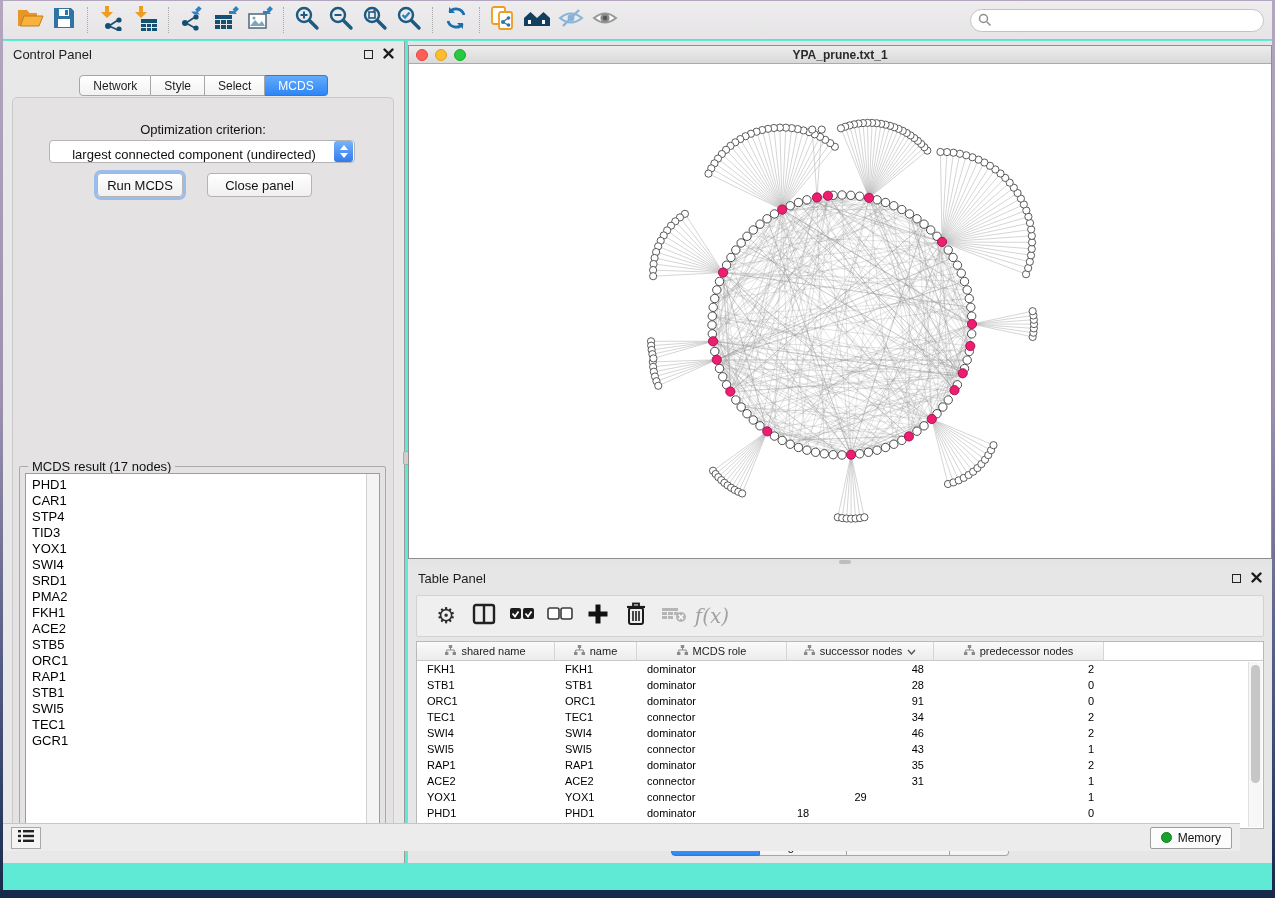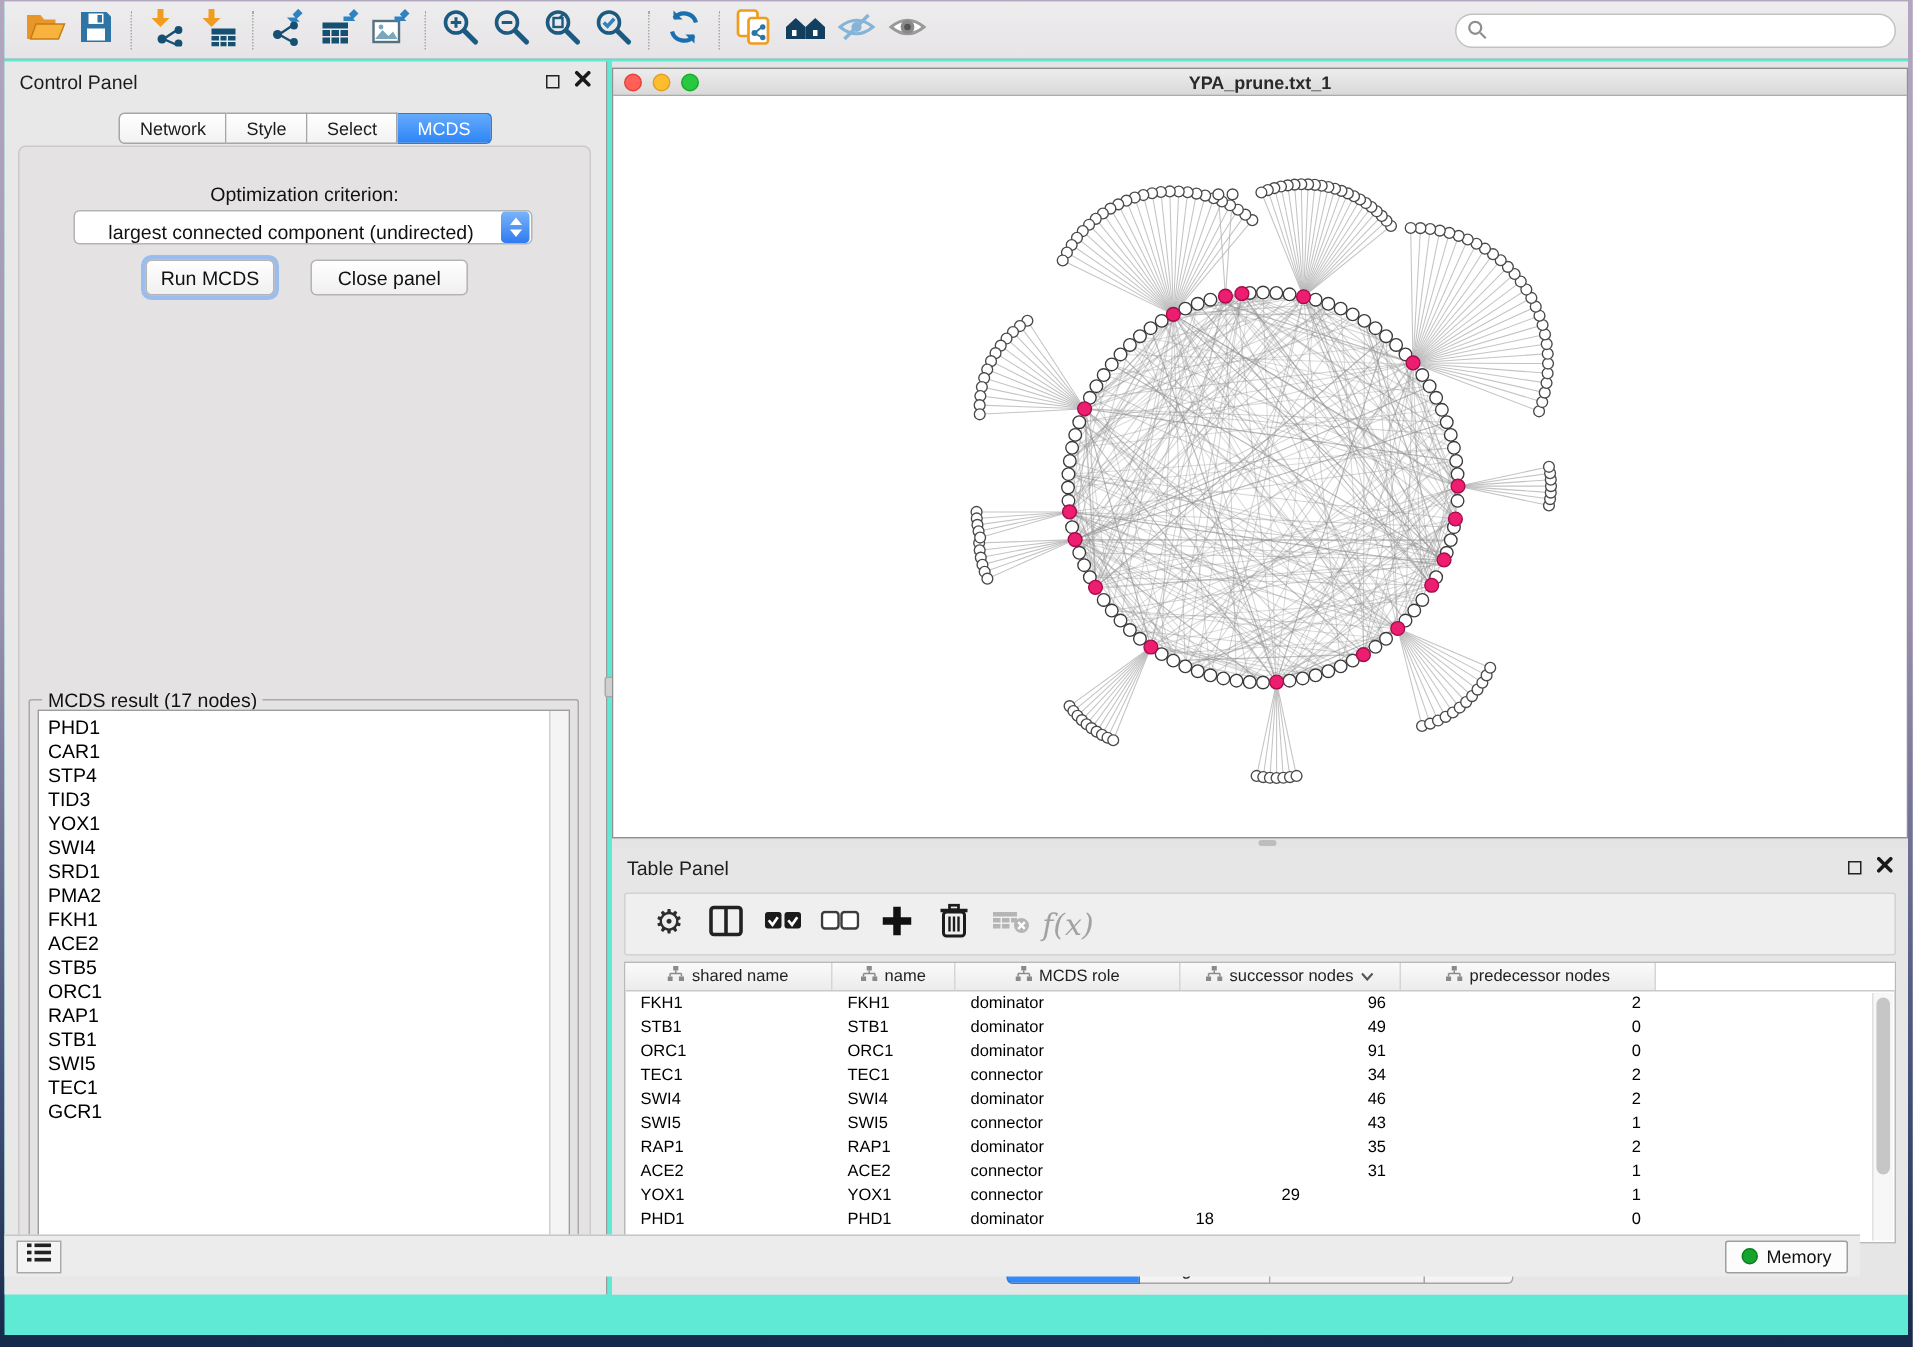--- a/index.html
+++ b/index.html
@@ -1233,28 +1233,28 @@
                 </svg></span>
               <span>predecessor nodes</span>
             </div>
             <div class="hcell filler"></div>
           </div>
         <div id="nt-body">
             <div class="trow">
               <div class="tcell" style="width: 138px; text-align: left;">FKH1</div>
               <div class="tcell" style="width: 82px; text-align: left;">FKH1</div>
               <div class="tcell" style="width: 150px; text-align: left;">dominator</div>
-              <div class="tcell" style="width: 147px; text-align: right;">96</div>
+              <div class="tcell" style="width: 147px; text-align: right;">48</div>
               <div class="tcell" style="width: 170px; text-align: right;">2</div>
             </div>
             <div class="trow">
               <div class="tcell" style="width: 138px; text-align: left;">STB1</div>
               <div class="tcell" style="width: 82px; text-align: left;">STB1</div>
               <div class="tcell" style="width: 150px; text-align: left;">dominator</div>
-              <div class="tcell" style="width: 147px; text-align: right;">49</div>
+              <div class="tcell" style="width: 147px; text-align: right;">28</div>
               <div class="tcell" style="width: 170px; text-align: right;">0</div>
             </div>
             <div class="trow">
               <div class="tcell" style="width: 138px; text-align: left;">ORC1</div>
               <div class="tcell" style="width: 82px; text-align: left;">ORC1</div>
               <div class="tcell" style="width: 150px; text-align: left;">dominator</div>
               <div class="tcell" style="width: 147px; text-align: right;">91</div>
               <div class="tcell" style="width: 170px; text-align: right;">0</div>
             </div>
             <div class="trow">

